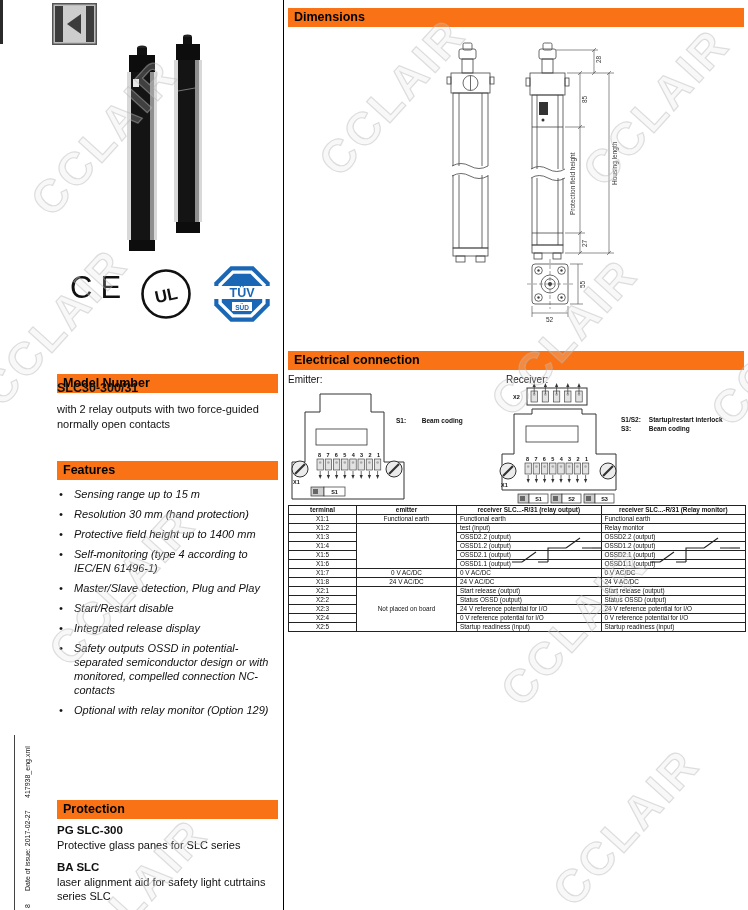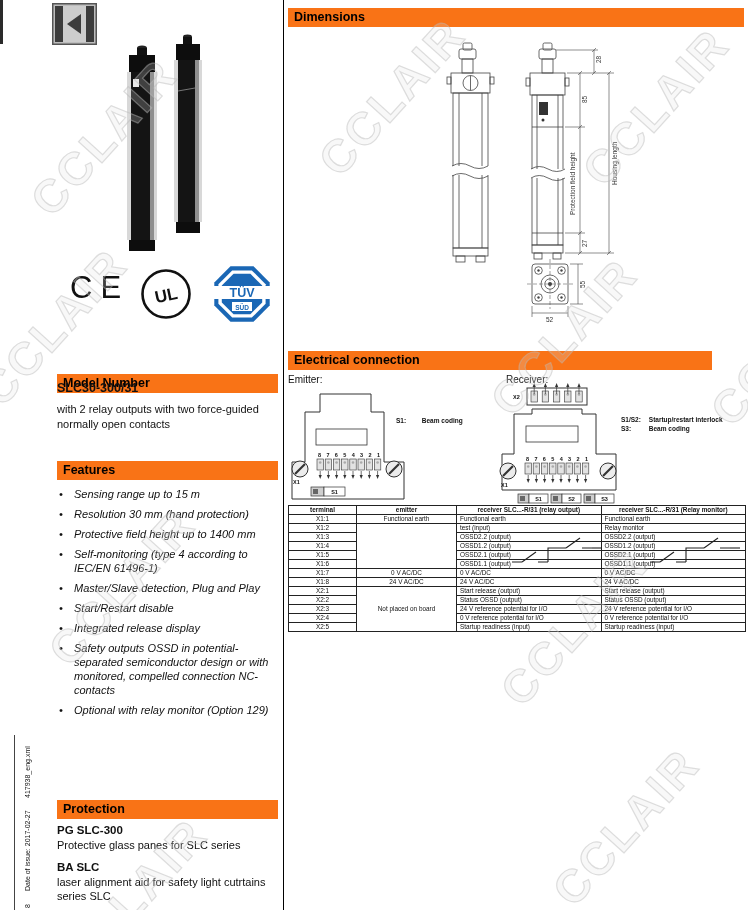--- a/index.html
+++ b/index.html
@@ -229,21 +229,21 @@
       <text x="314" y="33" transform="rotate(-90 314 33)">28</text>
       <text x="300" y="73" transform="rotate(-90 300 73)">85</text>
       <text x="288" y="185" transform="rotate(-90 288 185)">Protection field height</text>
       <text x="330" y="155" transform="rotate(-90 330 155)">Housing length</text>
       <text x="300" y="217" transform="rotate(-90 300 217)">27</text>
       <text x="298" y="258" transform="rotate(-90 298 258)">55</text>
       <text x="259" y="292">52</text>
     </g>
   </svg>
 
-  <div class="bar" style="left:288px;top:351px;width:424px;">Electrical connection</div>
+  <div class="bar" style="left:288px;top:351px;width:456px;">Electrical connection</div>
 
   <div class="ediag-label" style="left:288px;top:374px;">Emitter:</div>
   <div class="ediag-label" style="left:506px;top:374px;">Receiver:</div>
 
   <svg style="left:289px;top:389px;" width="118" height="113" viewBox="0 0 118 113">
     <defs>
       <g id="tml">
           <rect width="6.4" height="11" fill="#e3e3e3" stroke="#333" stroke-width="0.6"></rect>
           <circle cx="3.2" cy="3.5" r="1.3" fill="#aaa"></circle>
         </g>

